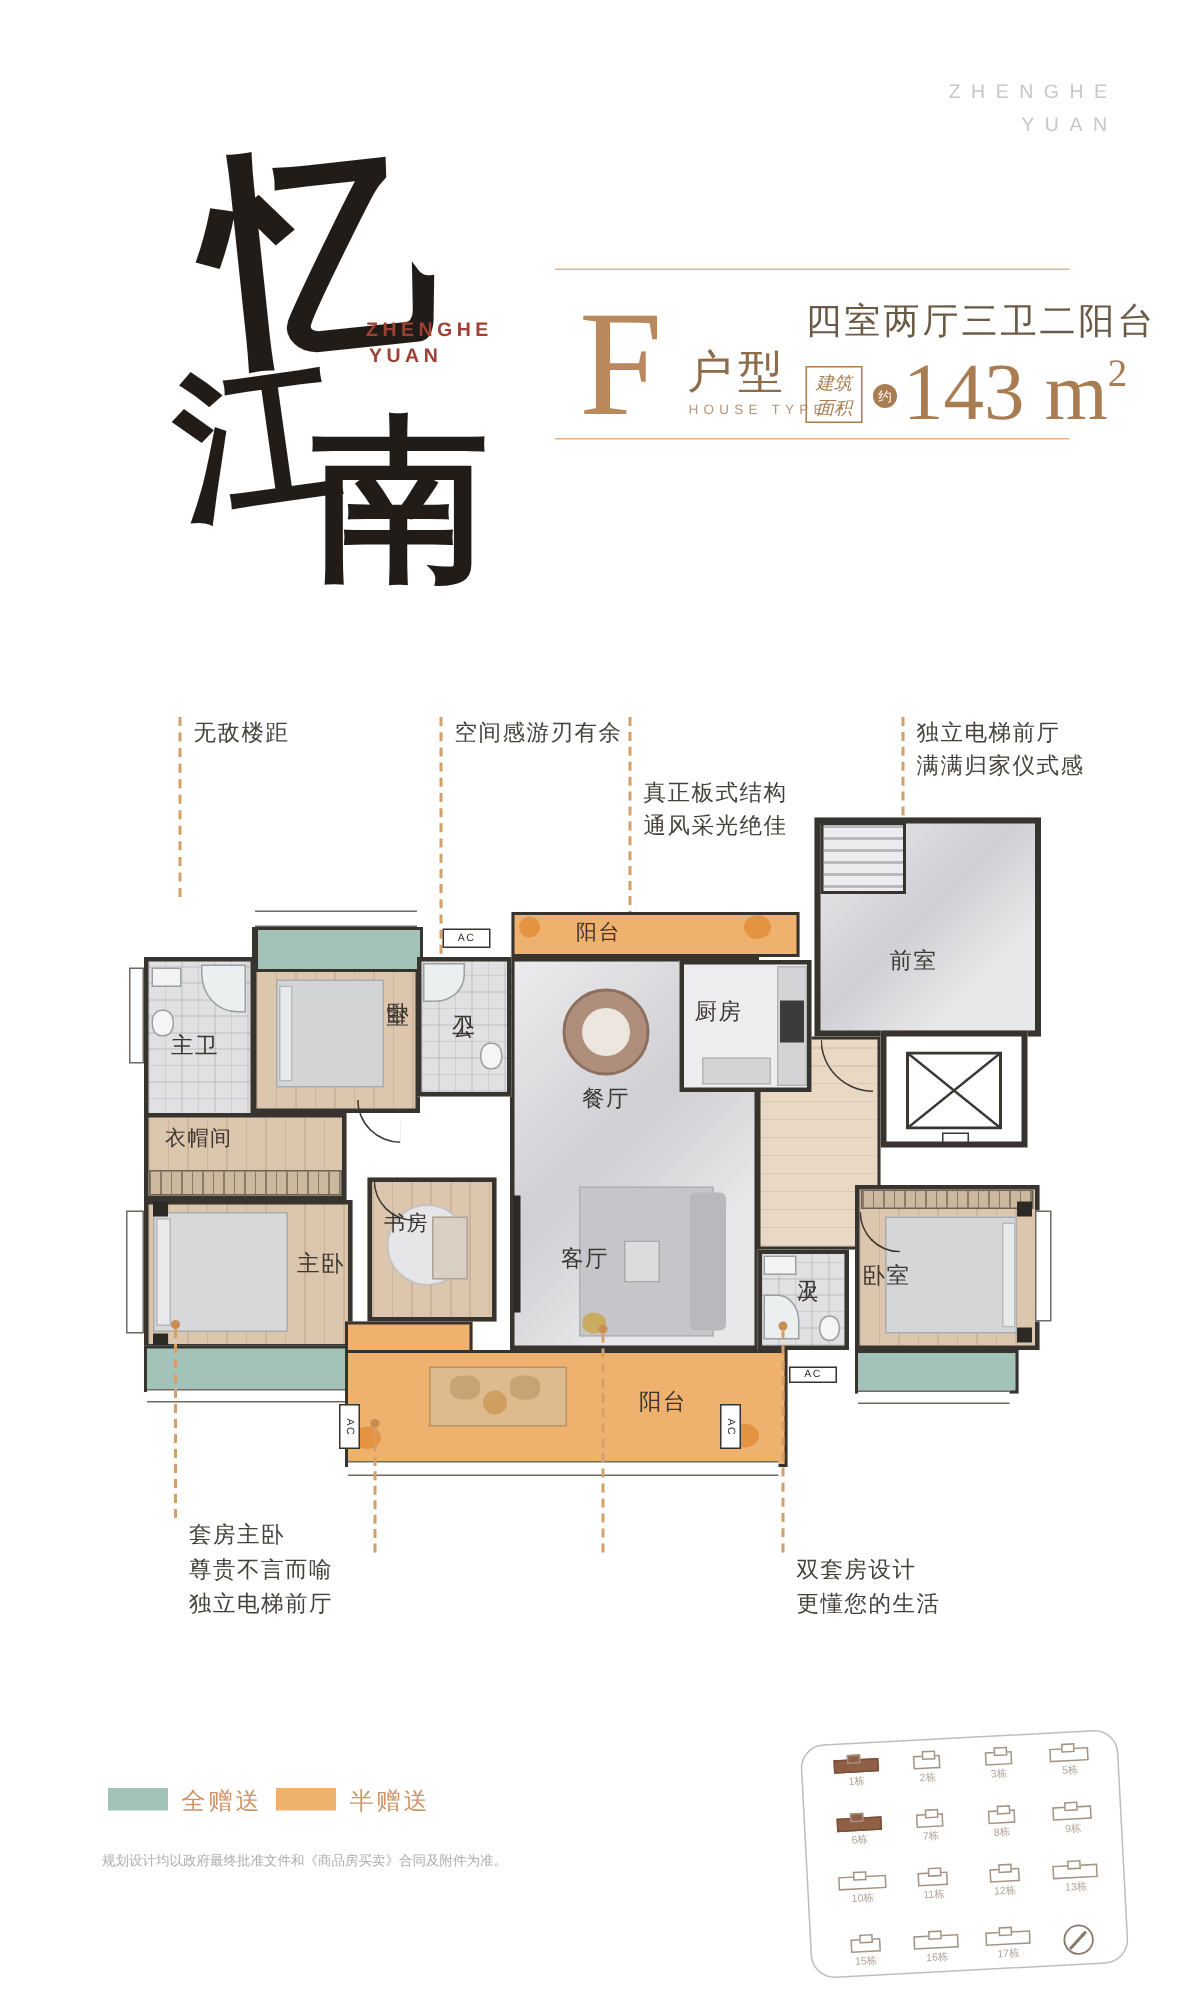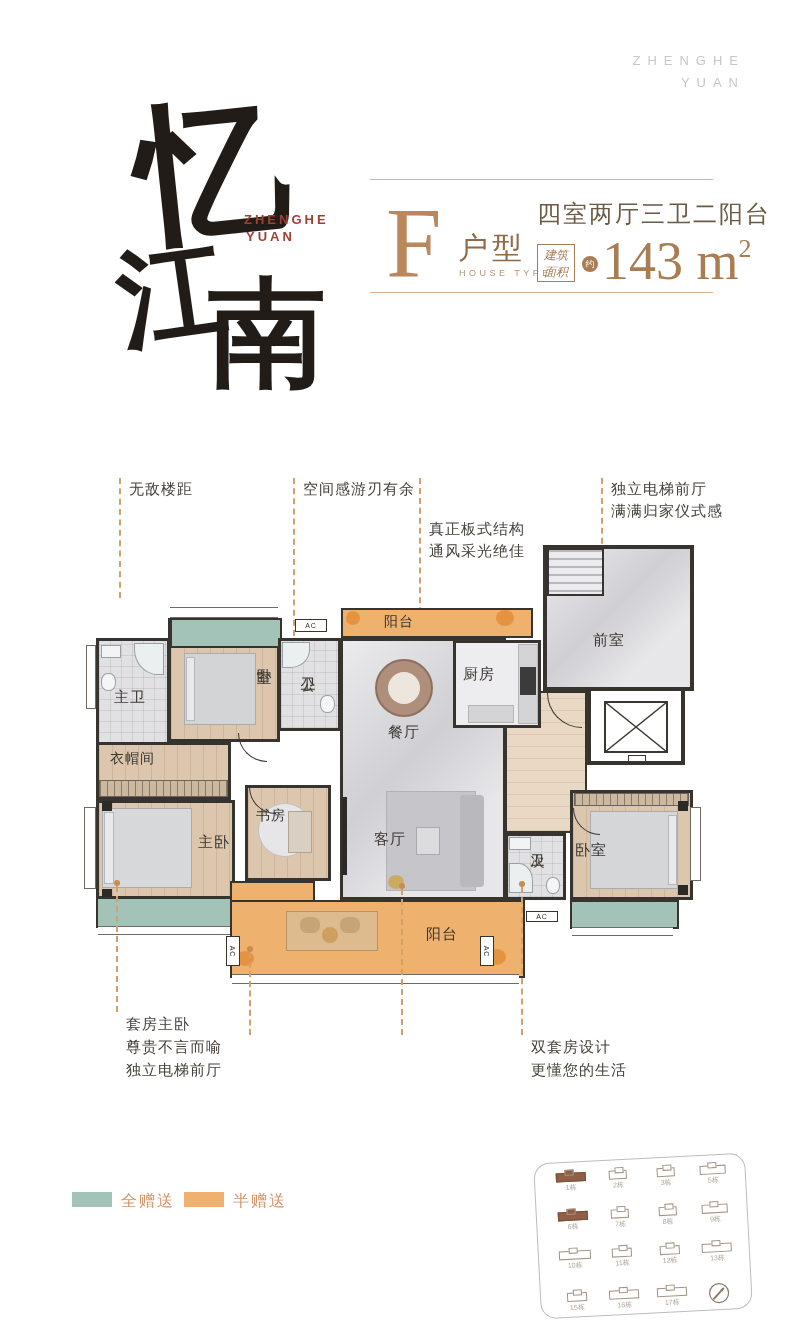--- a/index.html
+++ b/index.html
@@ -261,20 +261,21 @@
     <div>双套房设计</div>
     <div>更懂您的生活</div>
   </div>
 
   <div class="leg-swatch" style="left:72px;top:1192px;background:#a3c3b9;"></div>
   <div class="leg-lbl" style="left:121px;top:1191px;">全赠送</div>
   <div class="leg-swatch" style="left:184px;top:1192px;background:#eeb26e;"></div>
   <div class="leg-lbl" style="left:233px;top:1191px;">半赠送</div>
 
   <div class="disc">
+    <div>规划设计均以政府最终批准文件和《商品房买卖》合同及附件为准。</div>
   </div>
 
   <div class="siteplan">
     <div class="sp-row">
       <div class="sp-cell">
           <div class="bicon bhl" style="width:28px;"></div>
           <div class="blabel">1栋</div>
         </div>
       <div class="sp-cell">
           <div class="bicon" style="width:16px;"></div>

